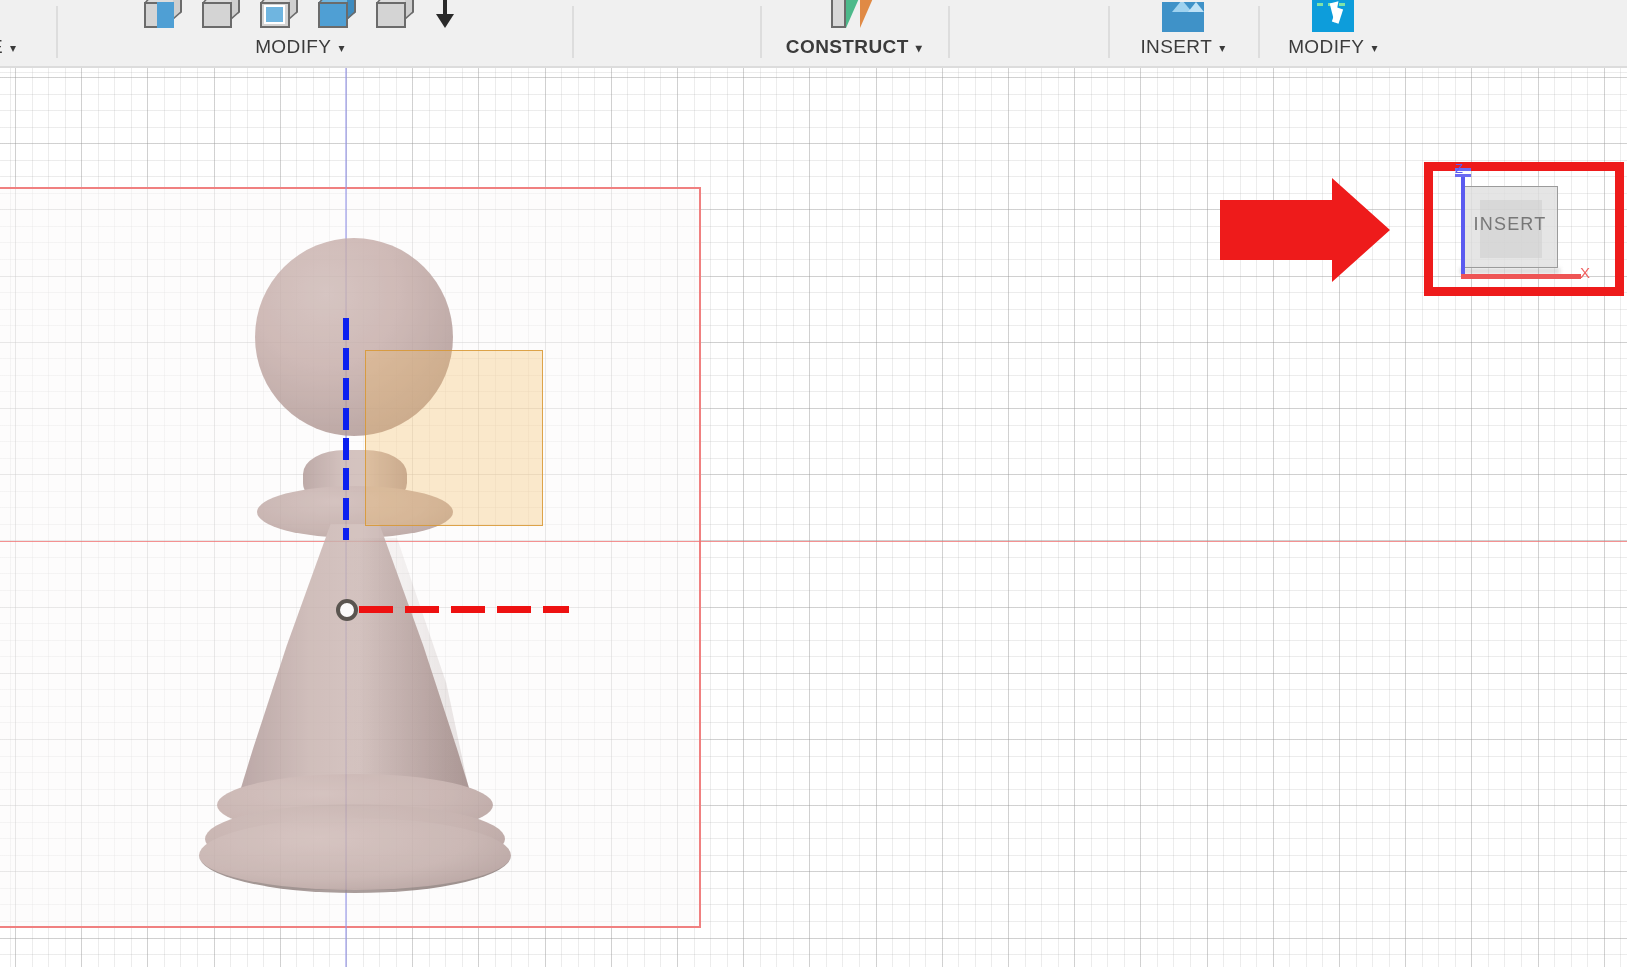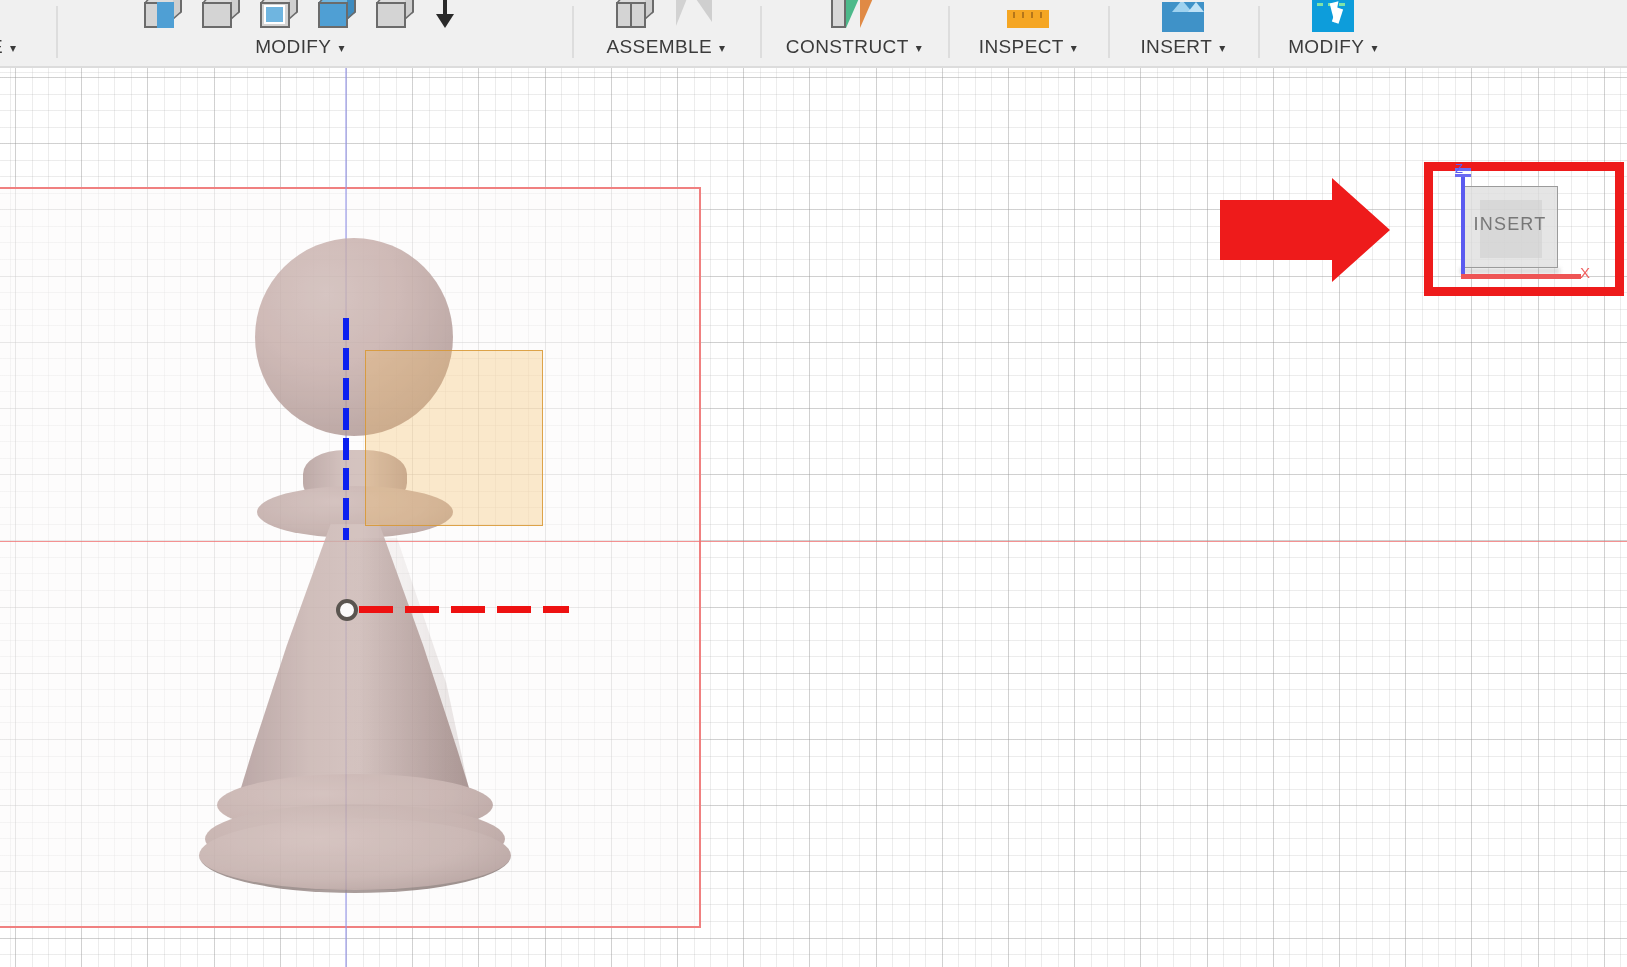--- a/index.html
+++ b/index.html
@@ -509,71 +509,38 @@
             <span class="head"></span>
         </span>
       </div>
       <div class="tb-label">
         <span>MODIFY</span><span class="caret">▾</span>
       </div>
     </div>
 
     <div class="tb-div" style="left:572px;"></div>
 
-    <div class="tb-group" style="left:576px; width:180px;">
-      <div class="tb-icons">
-        <span class="ico">
-          <span class="cube-top"></span>
-            <span class="cube-side"></span>
-            <span class="cube-front"></span>
-          <span style="position:absolute;left:16px;top:12px;width:2px;height:26px;background:#6b6b6b;"></span>
-        </span>
-        <span class="ico">
-          <span style="position:absolute;left:4px;top:6px;width:0;height:0;border-left:12px solid #d2d2d2;border-bottom:30px solid transparent;"></span>
-          <span style="position:absolute;left:4px;top:6px;width:0;height:0;border-left:12px solid transparent;border-bottom:30px solid transparent;border-top:1px solid #6b6b6b;"></span>
-          <span style="position:absolute;left:22px;top:6px;width:0;height:0;border-right:18px solid #cfcfcf;border-bottom:26px solid transparent;"></span>
-        </span>
-      </div>
-      <div class="tb-label">
-        <span>ASSEMBLE</span><span class="caret">▾</span>
-      </div>
-    </div>
 
     <div class="tb-div" style="left:760px;"></div>
 
-    <div class="tb-group" style="left:764px; width:180px;">
+    <div class="tb-group" style="left:764px; width:180px;font-weight:bold;">
       <div class="tb-icons">
         <span class="ico" style="width:50px">
           <span class="construct-plane"></span>
           <span class="tri-green"></span>
           <span class="tri-orange"></span>
         </span>
       </div>
       <div class="tb-label">
         <span>CONSTRUCT</span><span class="caret">▾</span>
       </div>
     </div>
 
     <div class="tb-div" style="left:948px;"></div>
 
-    <div class="tb-group" style="left:952px; width:152px;">
-      <div class="tb-icons">
-        <span class="ico">
-          <span class="ruler">
-            <i style="left:6px"></i>
-              <i style="left:15px"></i>
-              <i style="left:24px"></i>
-              <i style="left:33px"></i>
-          </span>
-        </span>
-      </div>
-      <div class="tb-label">
-        <span>INSPECT</span><span class="caret">▾</span>
-      </div>
-    </div>
 
     <div class="tb-div" style="left:1108px;"></div>
 
     <div class="tb-group" style="left:1112px; width:142px;">
       <div class="tb-icons">
         <span class="ico">
           <span class="photo">
               <span class="mt"></span>
               <span class="mt2"></span>
             </span>

